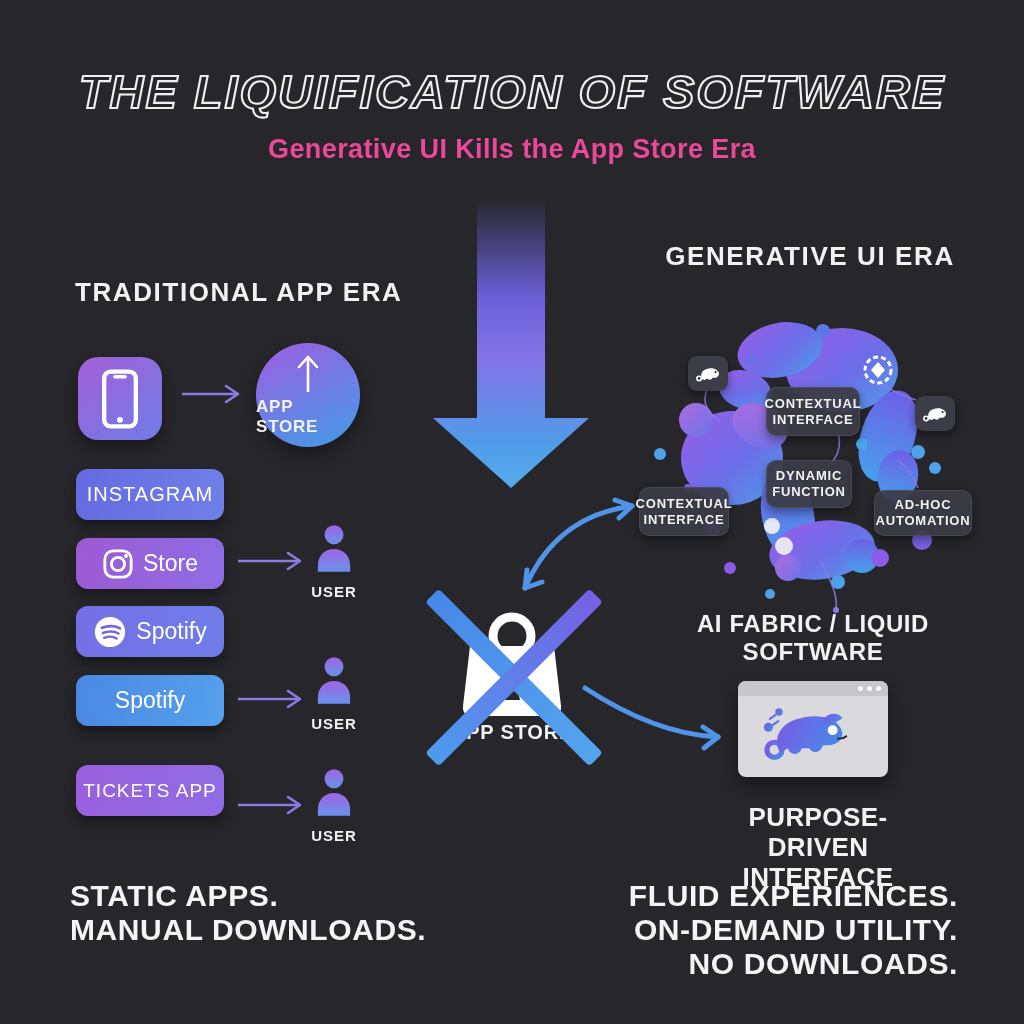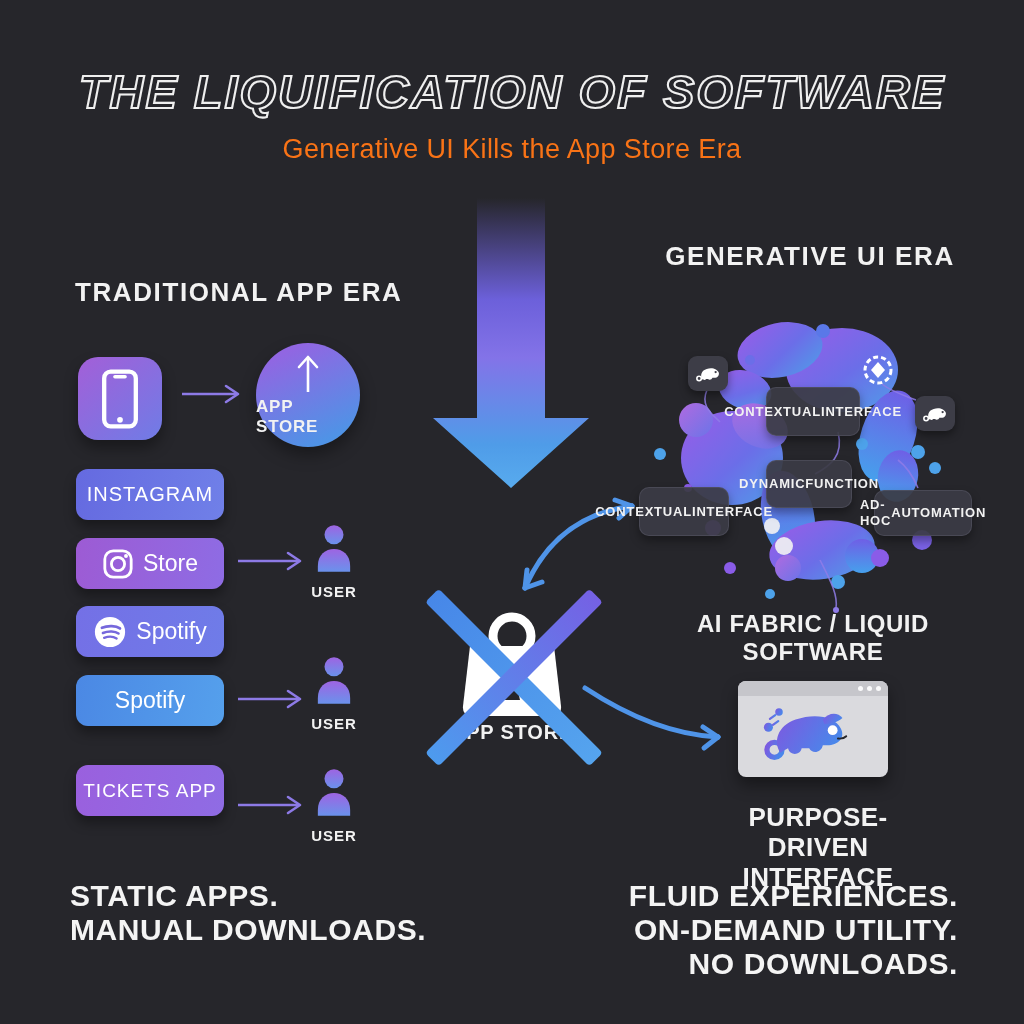--- a/index.html
+++ b/index.html
@@ -5,21 +5,21 @@
   html,body{margin:0;padding:0;background:#19191c;}
   .canvas{
     position:relative;width:1024px;height:1024px;margin:0 auto;
     background:#26262b;overflow:hidden;
     font-family:"Liberation Sans",sans-serif;color:#f2f2f2;
   }
   .abs{position:absolute;}
   
   .title-svg{left:0;top:56px;width:1024px;height:78px;}
   .subtitle{left:0;top:134px;width:1024px;text-align:center;
-    font-size:27px;font-weight:400;letter-spacing:.4px;color:#f97316;}
+    font-size:27px;font-weight:700;letter-spacing:.4px;color:#ec4899;}
   .col-header{font-size:26px;font-weight:700;letter-spacing:1.6px;color:#f2f2f2;}
   .hdr-left{left:75px;top:257px;margin-top:20px;}
   .hdr-right{left:630px;top:241px;width:360px;text-align:center;}
   
   .phone-tile{left:78px;top:357px;width:84px;height:83px;border-radius:20px;
     background:linear-gradient(140deg,#a35fd8,#6f7ce6);
     display:flex;align-items:center;justify-content:center;
     box-shadow:0 8px 14px rgba(0,0,0,.35);}
   .store-circle{left:256px;top:343px;width:104px;height:104px;border-radius:50%;
     background:linear-gradient(155deg,#9166e2 15%,#4f93e6 85%);
@@ -48,21 +48,21 @@
   .x-b{transform:rotate(-45deg);background:linear-gradient(90deg,#4d9bee,#7561e4);}
   .curves{left:0;top:0;width:1024px;height:1024px;pointer-events:none;}
   
   .blob-svg{left:630px;top:318px;width:360px;height:300px;}
   .cham-chip{width:40px;height:35px;border-radius:9px;background:#3d3d47;
     display:flex;align-items:center;justify-content:center;
     box-shadow:0 4px 8px rgba(0,0,0,.4);}
   .cham-chip-1{left:688px;top:356px;}
   .cham-chip-2{left:915px;top:396px;}
   .chip{background:rgba(59,59,69,.93);border:1px solid rgba(120,120,140,.25);
-    border-radius:10px;display:flex;flex-direction:row;align-items:center;justify-content:center;
+    border-radius:10px;display:flex;flex-direction:column;align-items:center;justify-content:center;
     font-size:13px;font-weight:700;letter-spacing:.8px;line-height:16px;color:#f2f2f2;
     box-shadow:0 5px 10px rgba(0,0,0,.35);}
   .chip-top{left:766px;top:387px;width:92px;height:47px;}
   .chip-dynamic{left:766px;top:460px;width:84px;height:46px;}
   .chip-adhoc{left:874px;top:490px;width:96px;height:44px;}
   .chip-left{left:639px;top:487px;width:88px;height:47px;}
   .fabric-label{left:630px;top:610px;width:366px;text-align:center;
     font-size:24px;font-weight:700;letter-spacing:.6px;}
   .window{left:738px;top:681px;width:150px;height:96px;border-radius:8px;
     background:#dadade;box-shadow:0 8px 16px rgba(0,0,0,.4);overflow:hidden;}

